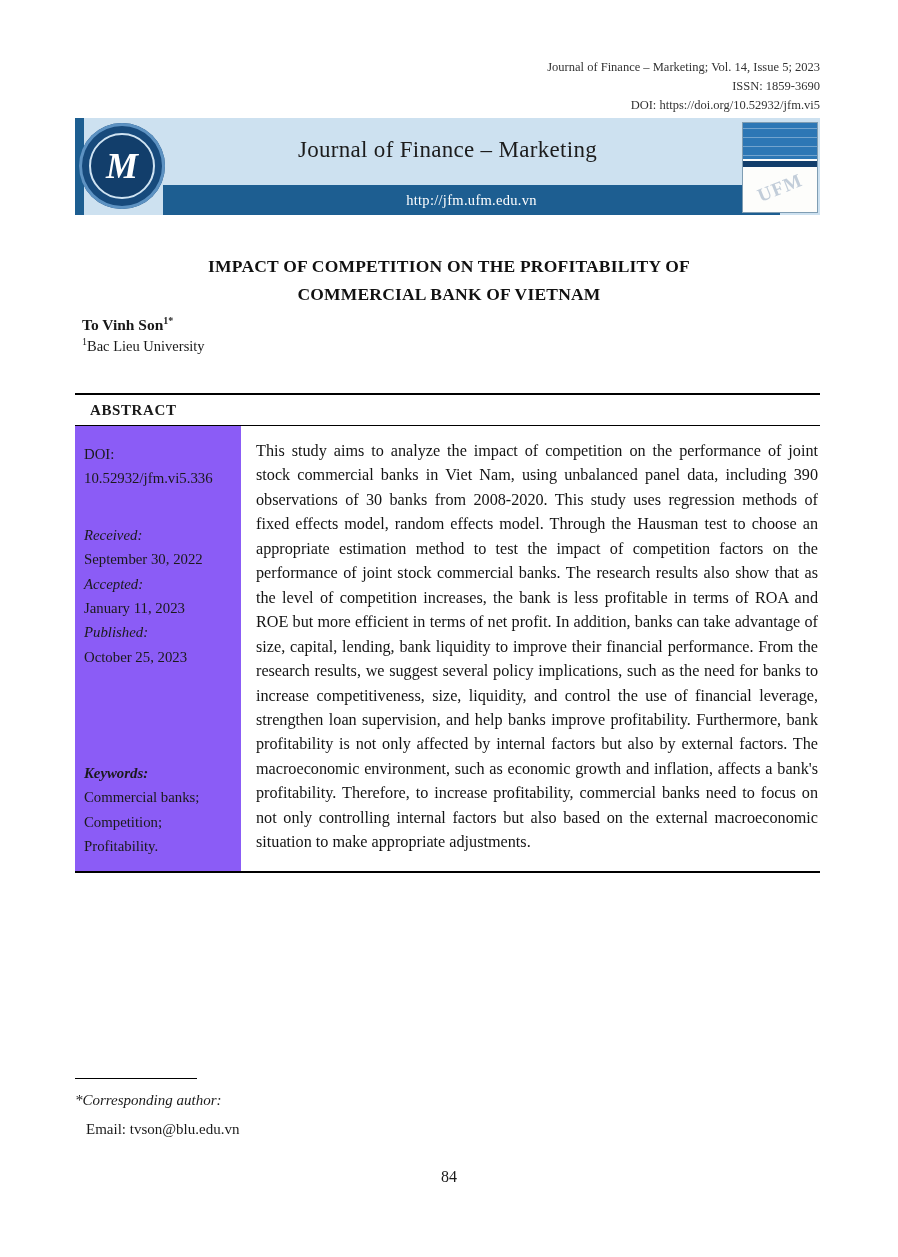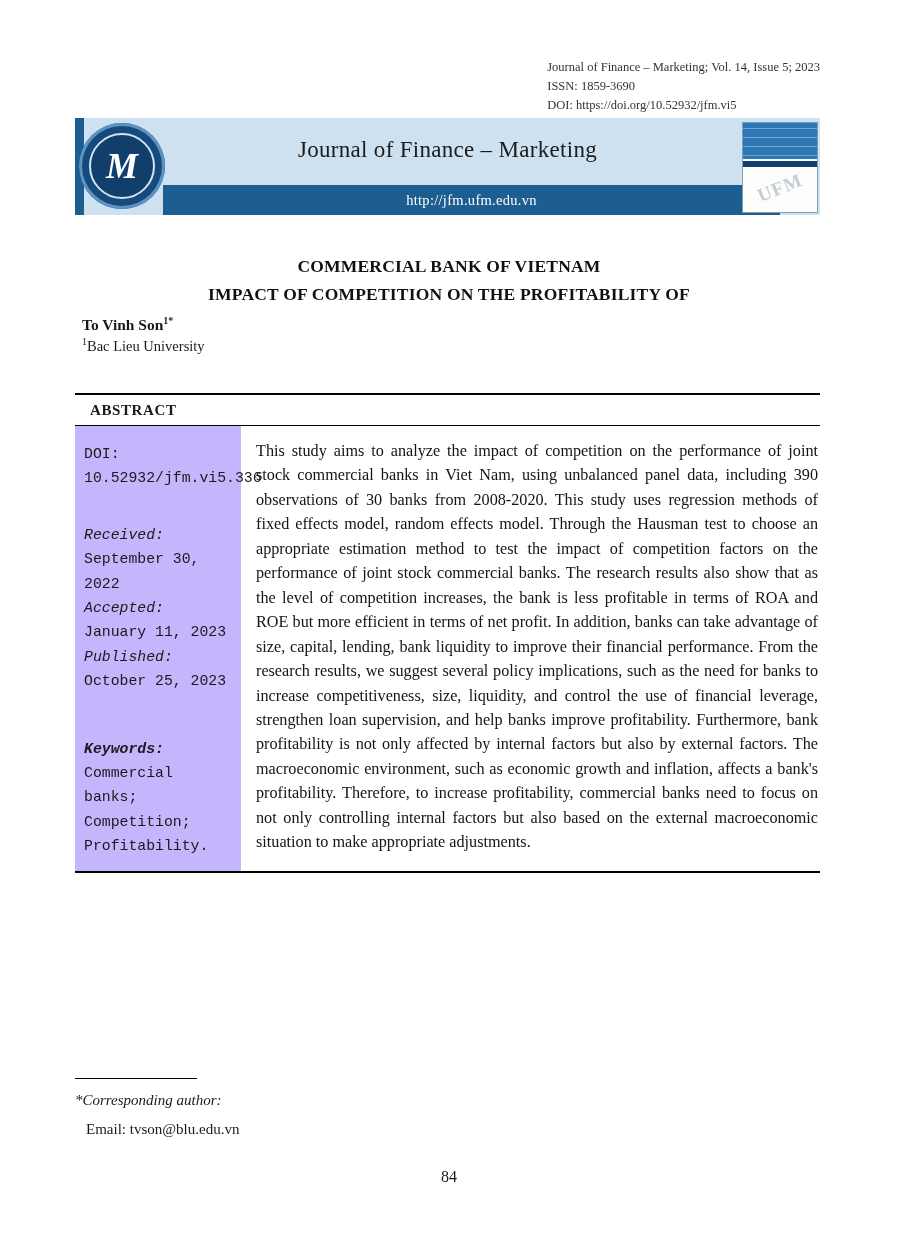--- a/index.html
+++ b/index.html
@@ -4,21 +4,21 @@
 <style>
   html,body { margin:0; padding:0; background:#ffffff; }
   body {
     width:898px; height:1257px; position:relative; overflow:hidden;
     font-family:"Liberation Serif", serif; color:#1a1a1a;
   }
   .page { position:absolute; inset:0; background:#fff; }
 
   
   .meta {
-    position:absolute; top:58px; right:78px; text-align:left;
+    position:absolute; top:58px; right:78px; text-align:right;
     font-size:12.5px; line-height:1.52; color:#333333;
   }
 
   
   .banner {
     position:absolute; left:75px; top:118px; width:745px; height:97px;
     background:#cde1f0;
   }
   .banner-stripe { position:absolute; left:0; top:0; bottom:0; width:9px; background:#1d5e91; }
   .banner-title {
@@ -72,23 +72,23 @@
   }
   .t-h-left {
     width:166px; box-sizing:border-box; background:#cde6f3; padding:7px 4px 6px 9px;
     font-weight:bold; font-size:15px; letter-spacing:0.6px; border-right:1px solid #000;
   }
   .t-h-right {
     flex:1; padding:7px 0 6px 15px; font-weight:bold; font-size:15px; letter-spacing:0.6px;
   }
   .t-body { display:flex; border-bottom:2.5px solid #000; }
   .t-left {
-    width:166px; box-sizing:border-box; background:#c4b5fd;
+    width:166px; box-sizing:border-box; background:#8b5cf6;
     padding:16px 8px 12px 9px; display:flex; flex-direction:column;
-    font-size:14.8px; line-height:1.65;font-family:Liberation Mono, monospace;
+    font-size:14.8px; line-height:1.65;
   }
   .doi-block { margin-bottom:32px; }
   .lbl-italic { font-style:italic; }
   .keywords { margin-top:auto; }
   .kw-label { font-weight:bold; font-style:italic; }
   .t-right {
     flex:1; padding:13px 2px 16px 15px; text-align:justify;
     font-size:16.2px; line-height:1.51; color:#141414;
   }
 
@@ -119,22 +119,22 @@
       </div>
     </div>
     <div class="cover">
       <div class="cover-top"></div>
       <div class="cover-bar"></div>
       <div class="cover-watermark">UFM</div>
     </div>
   </div>
 
   <div class="article-title">
+    <div>IMPACT OF COMPETITION ON THE PROFITABILITY OF</div>
     <div>COMMERCIAL BANK OF VIETNAM</div>
-    <div>IMPACT OF COMPETITION ON THE PROFITABILITY OF</div>
   </div>
 
   <div class="author"><span>To Vinh Son</span><sup>1*</sup></div>
 
   <div class="affiliation"><sup>1</sup><span>Bac Lieu University</span></div>
 
   <div class="info-table">
     <div class="t-header">
       <div class="t-h-right">ABSTRACT</div>
     </div>

